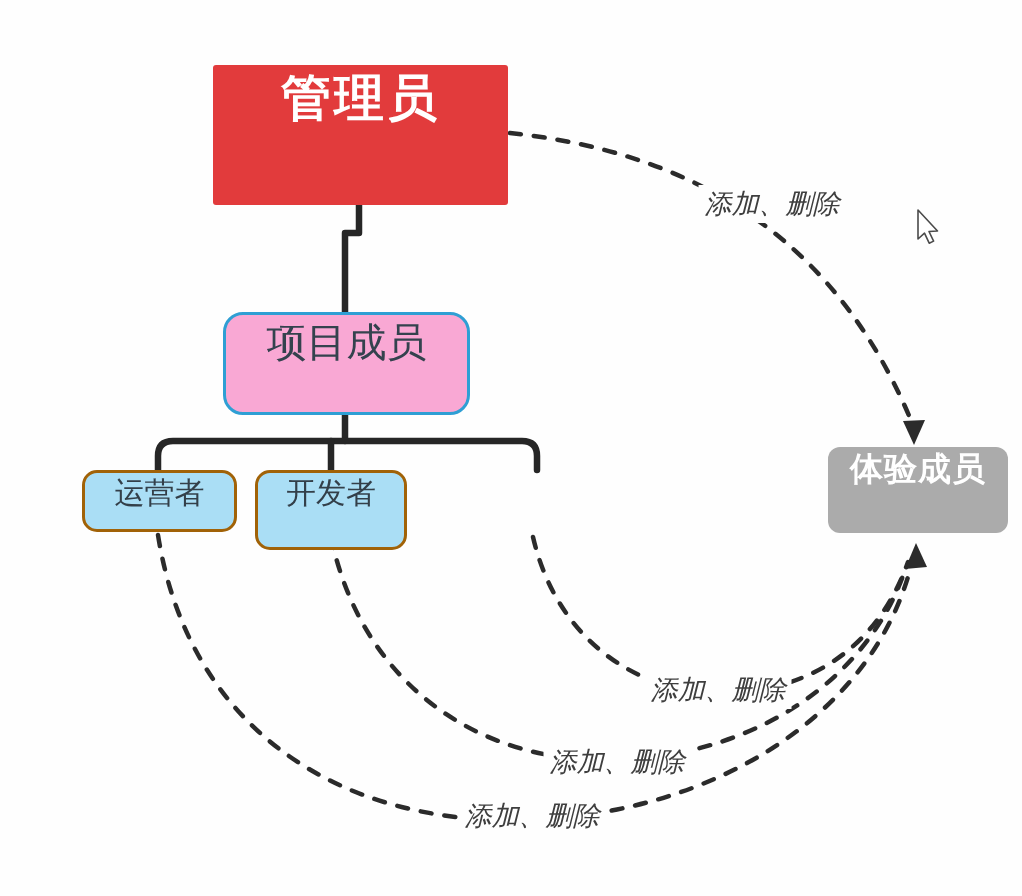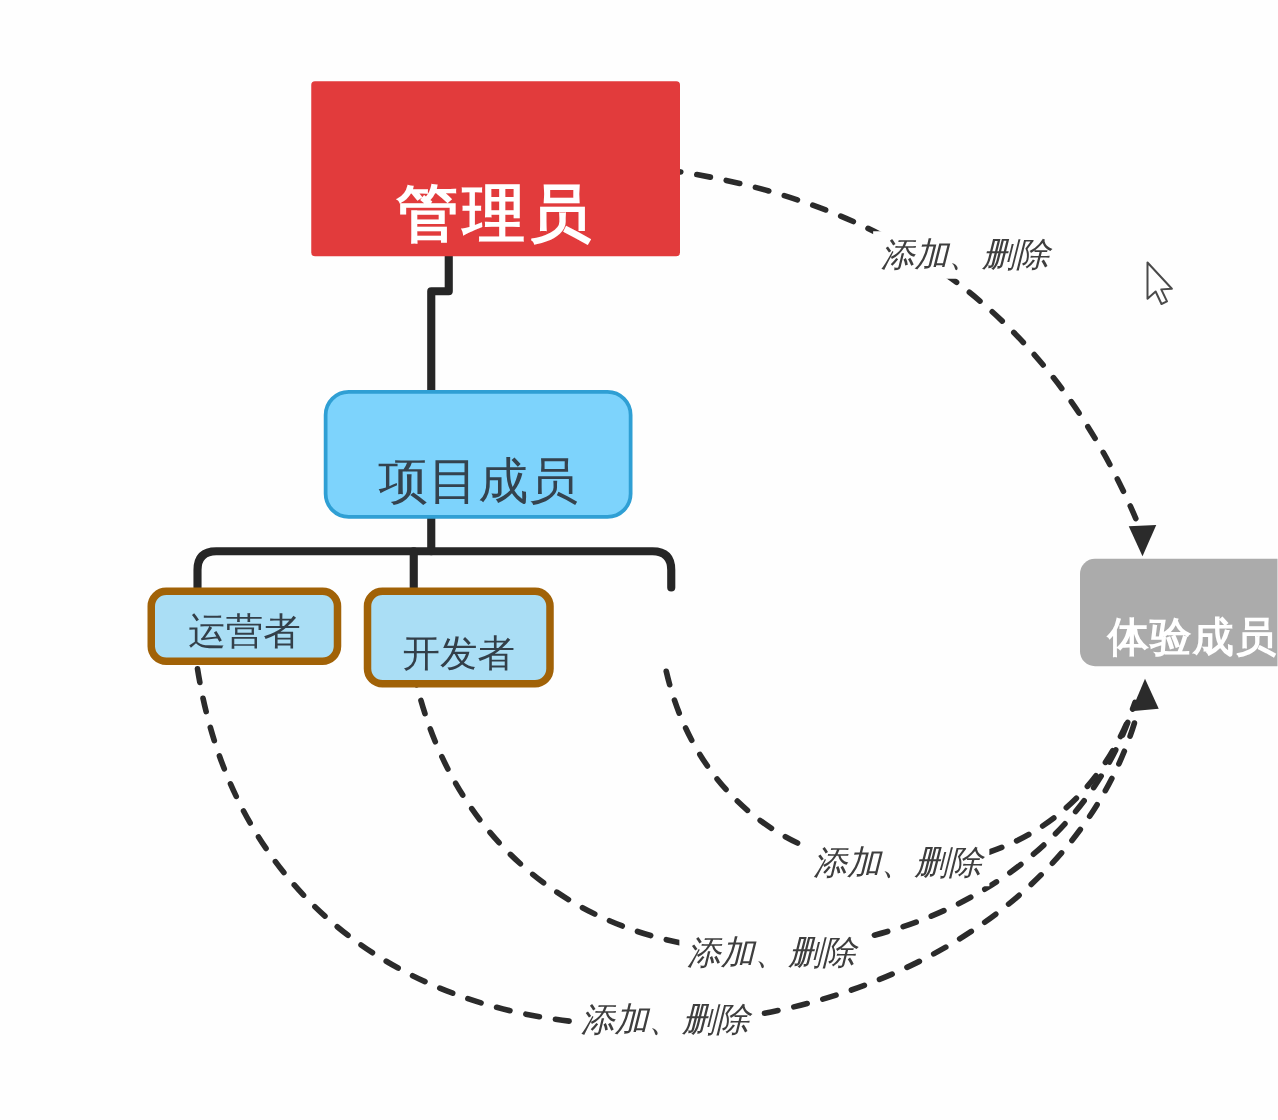--- a/index.html
+++ b/index.html
@@ -5,27 +5,27 @@
   html,body{margin:0;padding:0;background:#ffffff;}
   body{width:1022px;height:896px;overflow:hidden;position:relative;
        font-family:"Liberation Sans","DejaVu Sans",sans-serif;}
   #canvas{position:absolute;left:0;top:0;width:1022px;height:896px;background:#fefefe;}
   svg.overlay{position:absolute;left:0;top:0;z-index:1;}
   .tree{stroke:#262626;stroke-width:6.5;fill:none;stroke-linejoin:round;stroke-linecap:round;}
   .dash{stroke:#2b2b2b;stroke-width:4.5;fill:none;stroke-linecap:round;stroke-dasharray:11 13;}
   .arrowhead{fill:#2b2b2b;stroke:none;}
   .cursor-shape{fill:#ffffff;stroke:#4a4a4a;stroke-width:1.6;stroke-linejoin:round;}
 
-  .node{position:absolute;z-index:2;display:flex;align-items:flex-end;justify-content:center;
-        box-sizing:border-box;white-space:nowrap;margin-left:36px;}
+  .node{position:absolute;z-index:2;display:flex;align-items:flex-start;justify-content:center;
+        box-sizing:border-box;white-space:nowrap;}
   .node-admin{left:213px;top:65px;width:295px;height:140px;background:#e23b3c;
         color:#ffffff;font-size:50px;font-weight:bold;letter-spacing:3px;border-radius:3px;}
-  .node-project{left:223px;top:312px;width:247px;height:103px;background:#7dd3fc;
+  .node-project{left:223px;top:312px;width:247px;height:103px;background:#f9a8d4;
         border:3px solid #2f9fd4;border-radius:20px;color:#34424e;font-size:40px;}
-  .node-child{background:#aadef5;border:6px solid #a16207;border-radius:15px;
+  .node-child{background:#aadef5;border:3px solid #a16207;border-radius:15px;
         color:#333f49;font-size:30px;}
   .node-operator{left:82px;top:470px;width:155px;height:62px;}
   .node-developer{left:255px;top:470px;width:152px;height:80px;}
   .node-analyst{left:430px;top:468px;width:208px;height:65px;}
   .node-experience{left:828px;top:447px;width:180px;height:86px;background:#ababab;
         border-radius:12px;color:#ffffff;font-size:33px;font-weight:bold;letter-spacing:1px;}
 
   .edge-label{position:absolute;z-index:2;transform:translate(-50%,-50%);
         background:#fefefe;padding:1px 6px;font-size:27px;color:#3e3e3e;white-space:nowrap;font-style:italic;}
   .edge-label-admin{left:772px;top:204px;}

